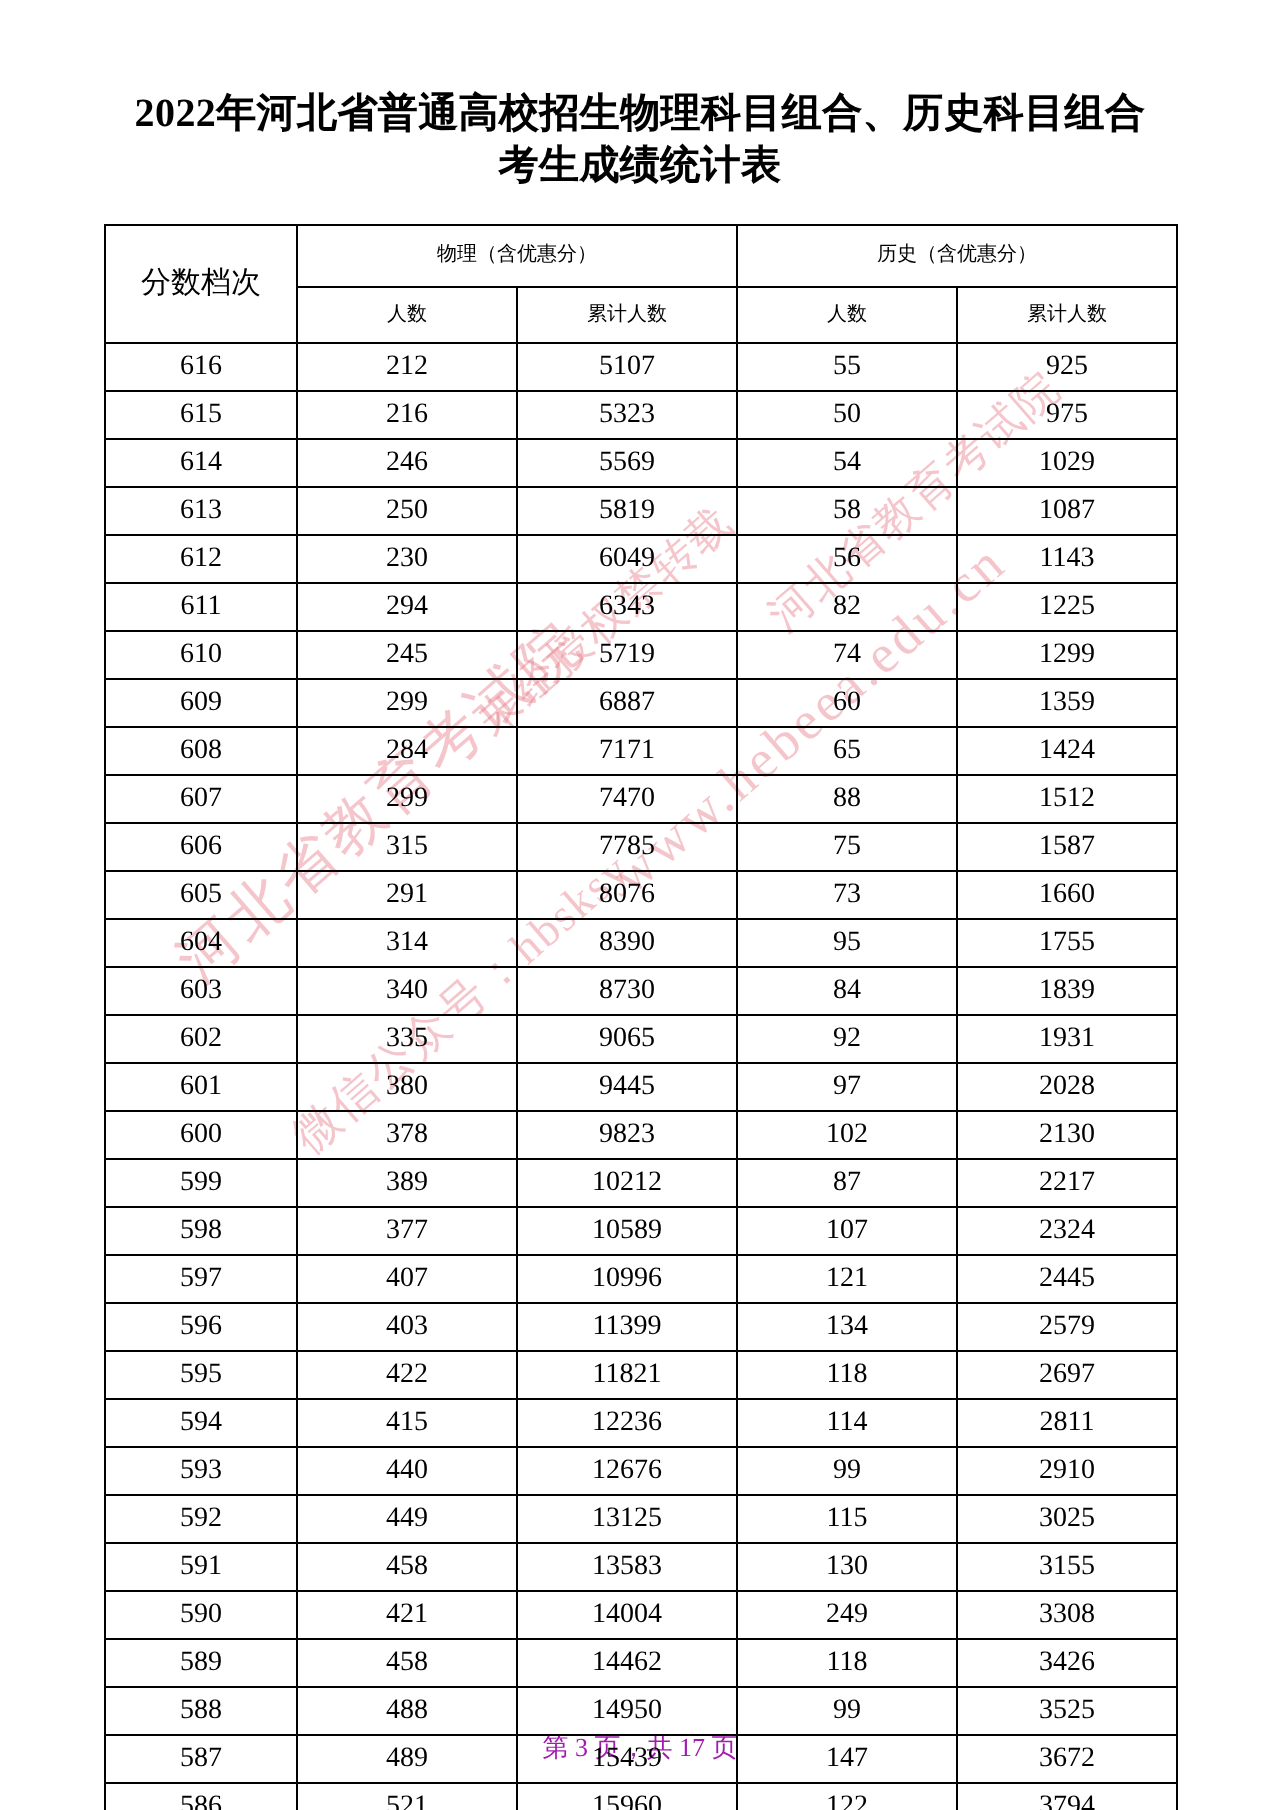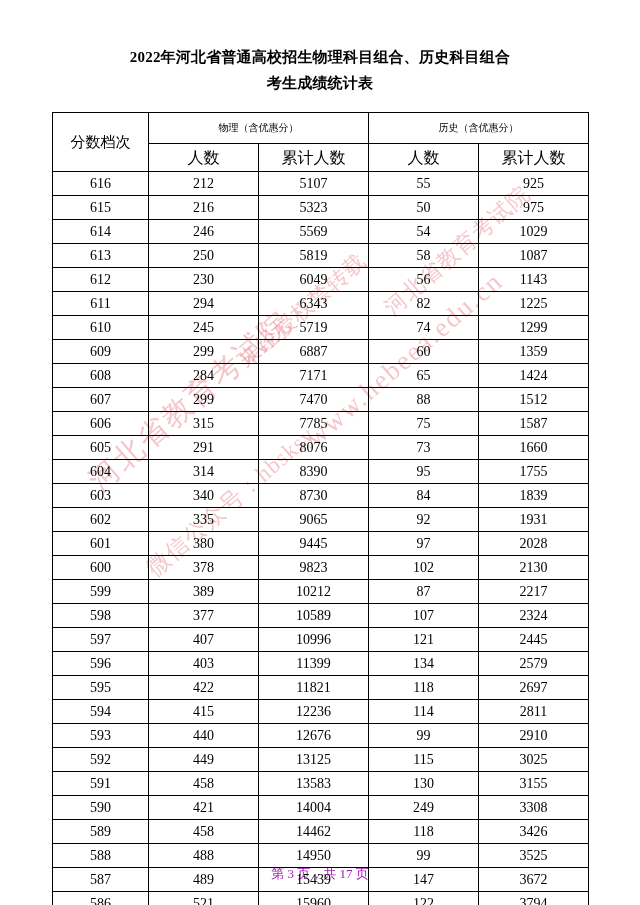--- a/index.html
+++ b/index.html
@@ -18,21 +18,21 @@
   .page {
     position: relative;
     width: 640px;
     height: 905px;
     box-sizing: border-box;
     padding: 0 52px;
   }
   .doc-title {
     text-align: center;
     font-weight: bold;
-    font-size: 15px;
+    font-size: 20px;
     line-height: 26px;
     padding-top: 44px;
     letter-spacing: 0.2px;
   }
   .doc-title .line2 {
     display: block;
   }
   table.score-table {
     margin-top: 16px;
     border-collapse: collapse;
@@ -57,21 +57,21 @@
     line-height: 30px;
     font-size: 10px;
   }
   table.score-table th.rank-head {
     font-size: 15px;
     margin-left: 48px;
   }
   table.score-table th.sub-head {
     height: 27px;
     line-height: 27px;
-    font-size: 16px;
+    font-size: 10px;
   }
   td.num {
     text-align: right;
     padding-right: 12px;
   }
   td.rank {
     text-align: center;
   }
   .col-rank { width: 96px; }
   .col-num  { width: 110px; }

